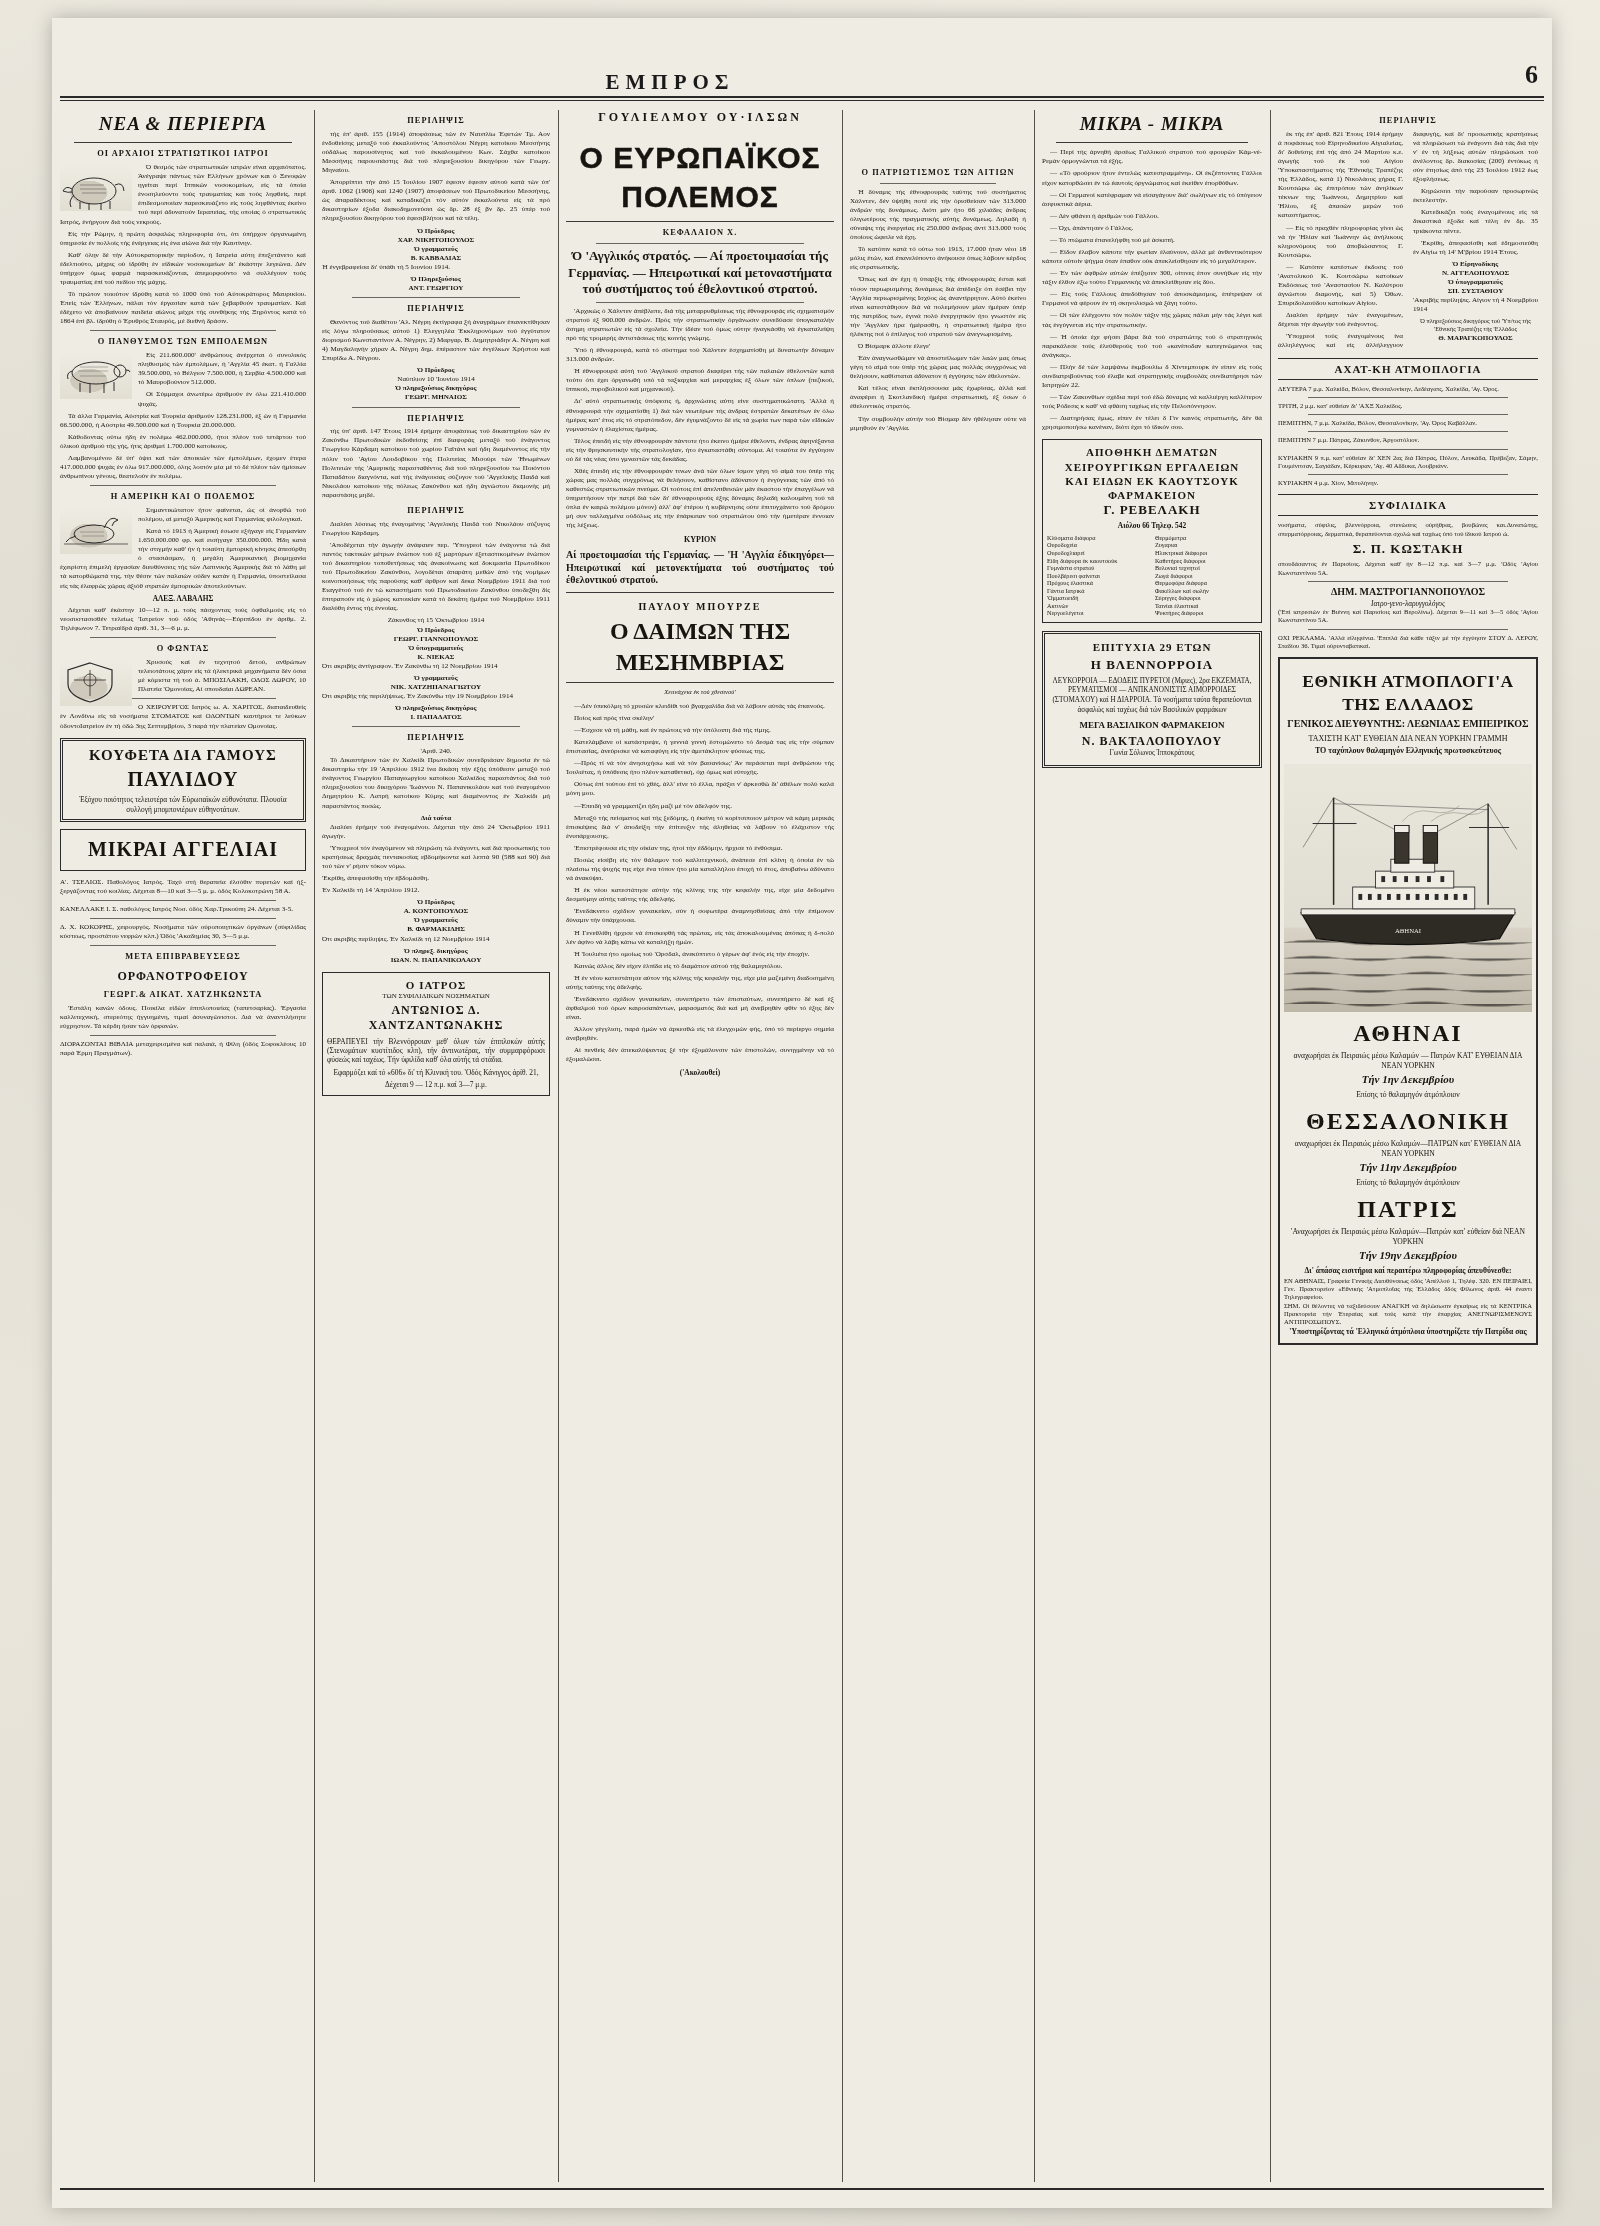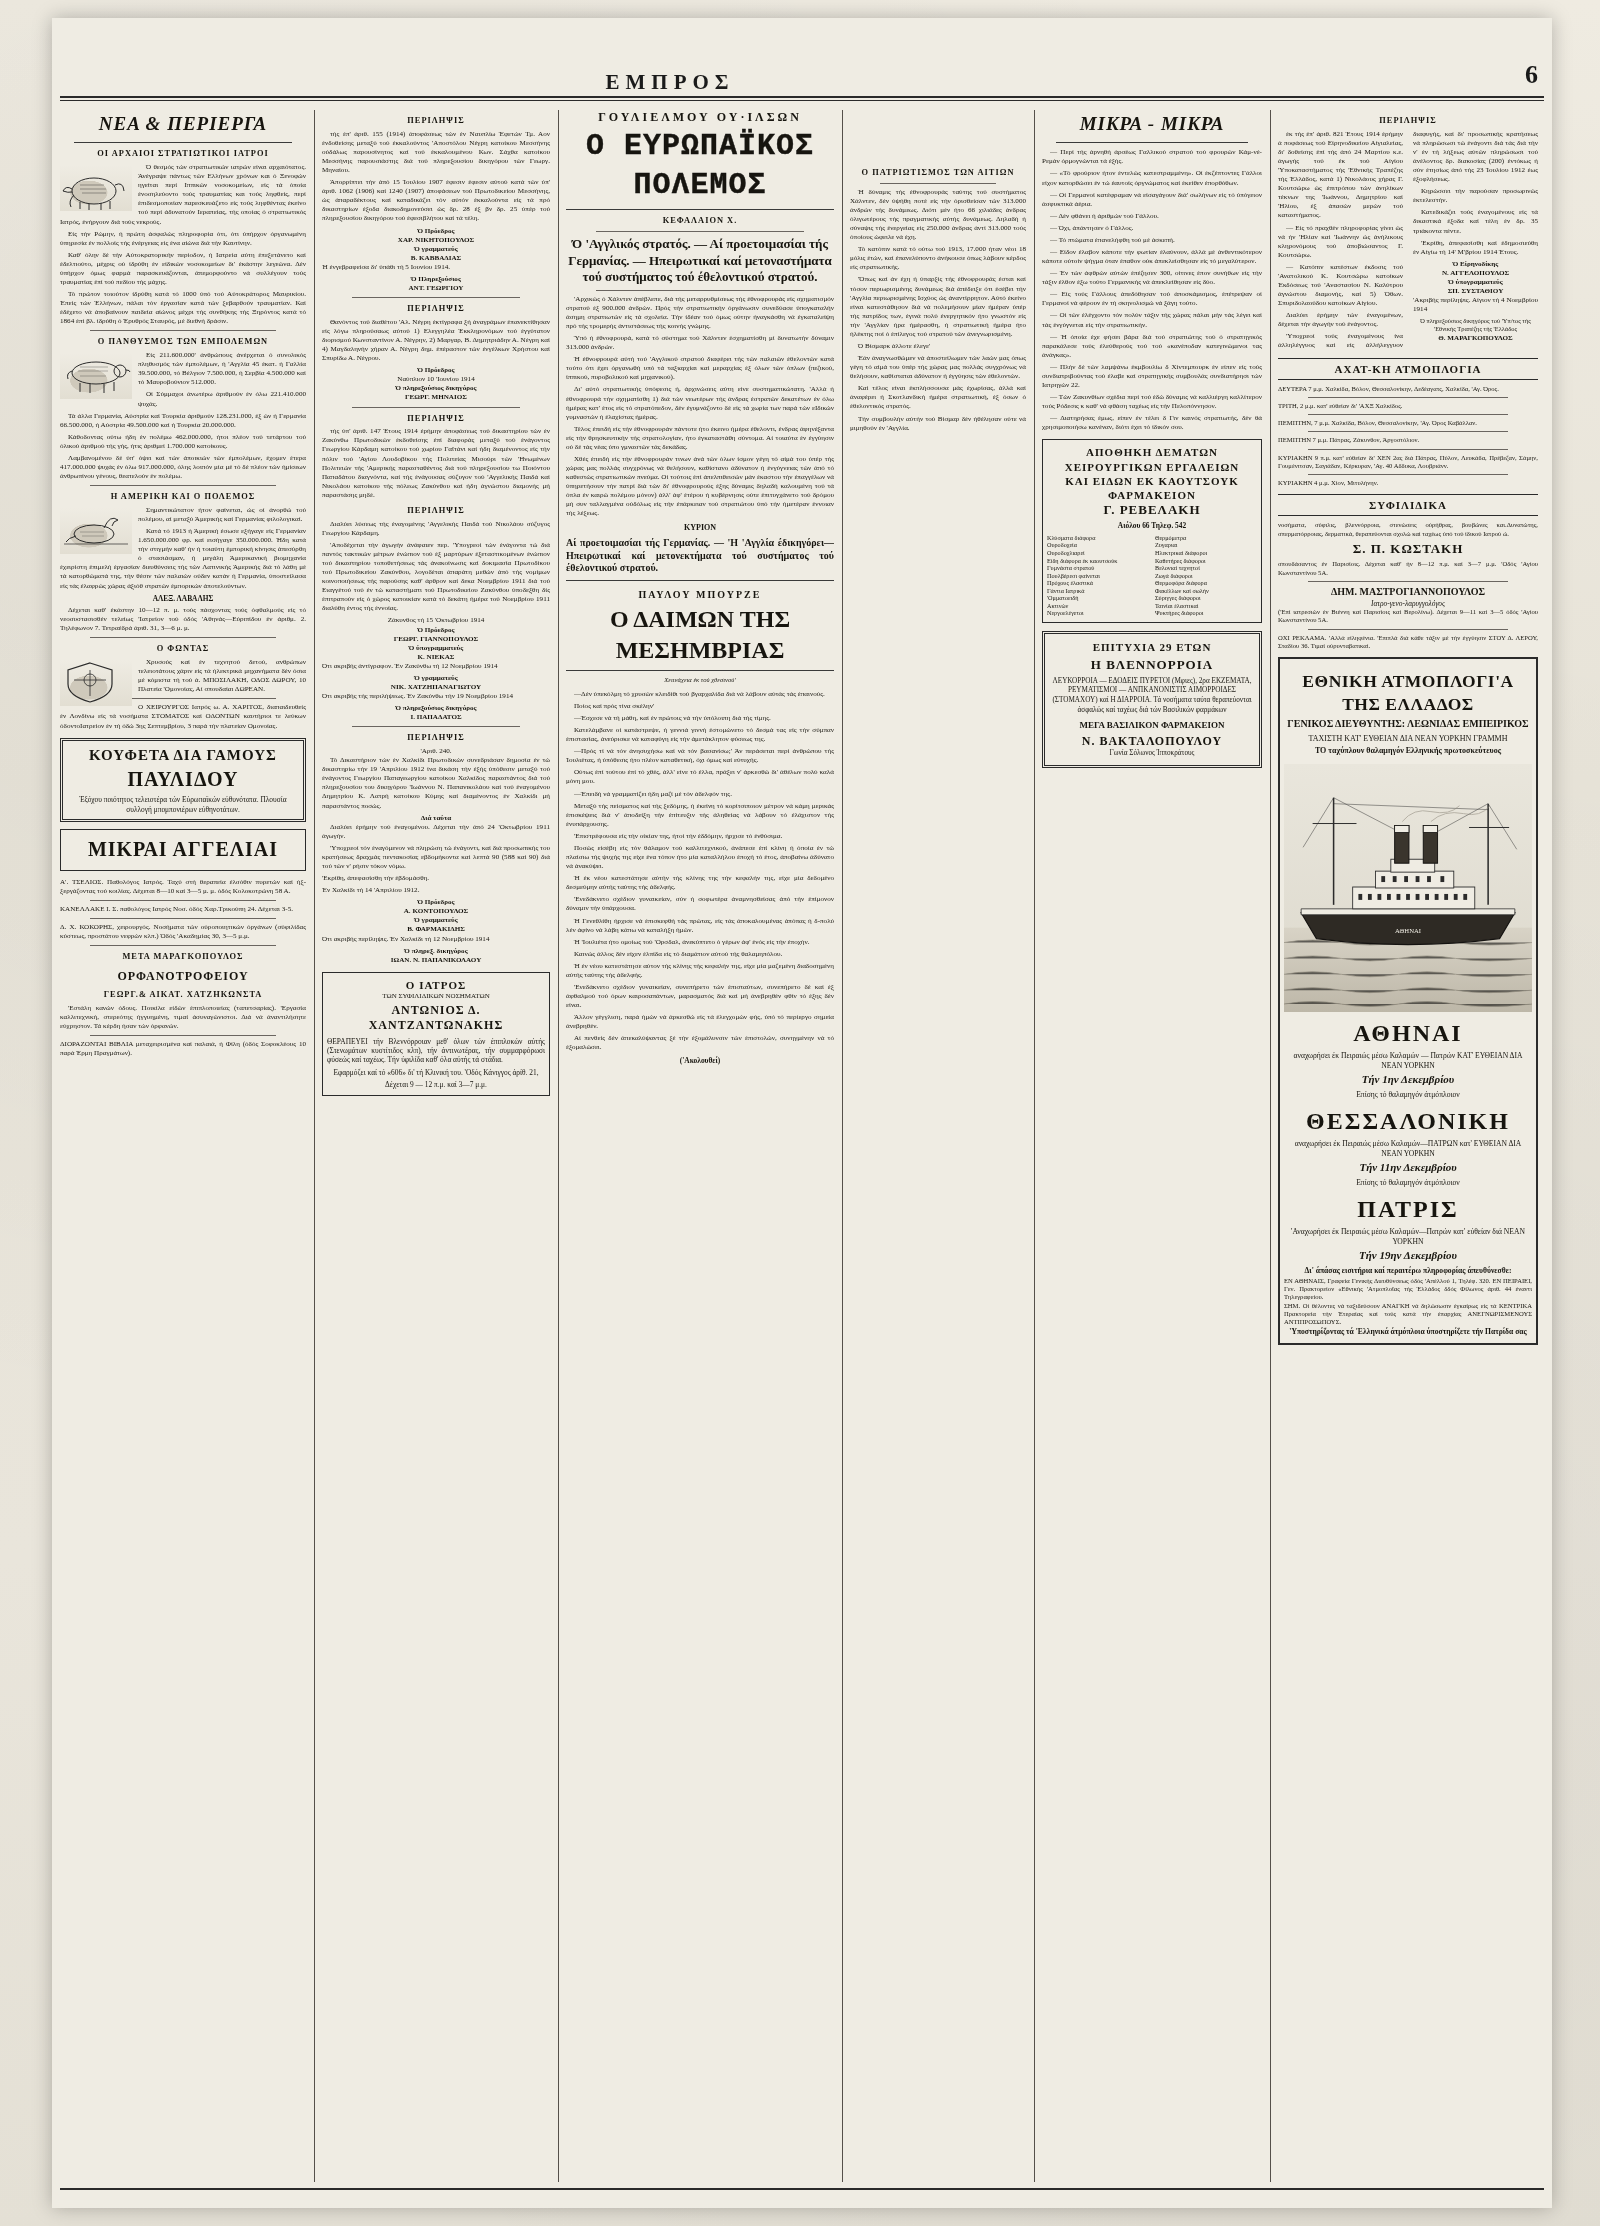--- a/index.html
+++ b/index.html
@@ -67,22 +67,22 @@
   }
   .hr{border-top:1px solid #3a3a3a;margin:5px 14px;}
   .hr.full{margin:5px 0;}
   .hr.thin{border-top:1px solid #6a6560;margin:4px 30px;}
 
   .bigbanner{
     text-align:center;font-weight:bold;letter-spacing:1px;
   }
   .bigbanner .l1{font-size:12px;letter-spacing:3px;}
   .bigbanner .l2{
-    font-size:30px;letter-spacing:1px;margin:2px 0 1px 0;
-    font-family:Liberation Mono, monospace;
+    font-size:30px;letter-spacing:1px;margin:14px 0 1px 0;
+    font-family:Liberation Sans, sans-serif;
     -webkit-text-stroke:0.4px #111;
   }
 
   .serial-title{
     text-align:center;font-weight:bold;font-size:10px;letter-spacing:2px;margin-top:8px;
   }
   .serial-big{
     text-align:center;font-weight:bold;font-size:24px;letter-spacing:0px;margin:2px 0 2px 0;
   }
   .serial-sub{text-align:center;font-size:6.6px;font-style:italic;margin-bottom:5px;}
@@ -245,21 +245,21 @@
       </div>
       <div class="adbox">
         <div class="t2">ΜΙΚΡΑΙ ΑΓΓΕΛΙΑΙ</div>
       </div>
       <p class="noind">Α'. ΤΣΕΛΙΟΣ. Παθολόγος Ιατρός. Ταχύ στή θεραπεία έλσόθιν πυρετών καί ήξ-ξεργάζοντας τού κοιλίας. Δέχεται 8—10 καί 3—5 μ. μ. όδός Κολοκοτρώνη 58 Α.</p>
       <div class="hr thin"></div>
       <p class="noind">ΚΑΝΕΛΛΑΚΕ Ι. Σ. παθολόγος Ιατρός Νοσ. όδός Χαρ.Τρικούπη 24. Δέχεται 3-5.</p>
       <div class="hr thin"></div>
       <p class="noind">Δ. Χ. ΚΟΚΟΡΗΣ, χειρουργός. Νοσήματα τών ούροποιητικών όργάνων (σύφιλίδας κύστεως, προστάτου νεφρών κλπ.) Όδός 'Ακαδημίας 30, 3—5 μ.μ.</p>
       <div class="hr thin"></div>
-      <div class="smallhead">ΜΕΤΑ ΜΑΡΑΓΚΟΠΟΥΛΟΣ</div>
+      <div class="smallhead">ΜΕΤΑ ΕΠΙΒΡΑΒΕΥΣΕΩΣ</div>
       <div class="smallhead" style="font-size:12px">ΟΡΦΑΝΟΤΡΟΦΕΙΟΥ</div>
       <div class="smallhead">ΓΕΩΡΓ.&amp; ΑΙΚΑΤ. ΧΑΤΖΗΚΩΝΣΤΑ</div>
       <p>'Εστάλη κανών όδους. Ποικίλα είδών έπιπλοποιείας (ταπετσαρίας). 'Εργασία καλλιτεχνική, στερεότης ήγγυημένη, τιμαί άσυναγώνιστοι. Διά νά άναντιλήσητε εύχρηστον. Τά κέρδη ήσαν τών όρφανών.</p>
       <div class="hr thin"></div>
       <p class="noind">ΔΙΟΡΑΖΟΝΤΑΙ ΒΙΒΛΙΑ μεταχειρισμένα καί παλαιά, ή Φίλη (όδός Σοφοκλέους 10 παρά Έρμη Πραγμάτων).</p>
     </div>
 
     <div class="col c2">
       <div class="smallhead">ΠΕΡΙΛΗΨΙΣ</div>
       <p>τής έπ' άριθ. 155 (1914) άποφάσεως τών έν Ναυπλίω Έφετών Τμ. Αον ένδοθείσης μεταξύ τού έκκαλούντος 'Αποστόλου Νέγρη κατοίκου Μεσσήνης ούδάλως παρουσίνητος καί τού έκκαλουμένου Κων. Σάχθα κατοίκου Μεσσήνης παρουσιάστης διά τού πληρεξουσίου δικηγόρου τών Γεωργ. Μηναίου.</p>

